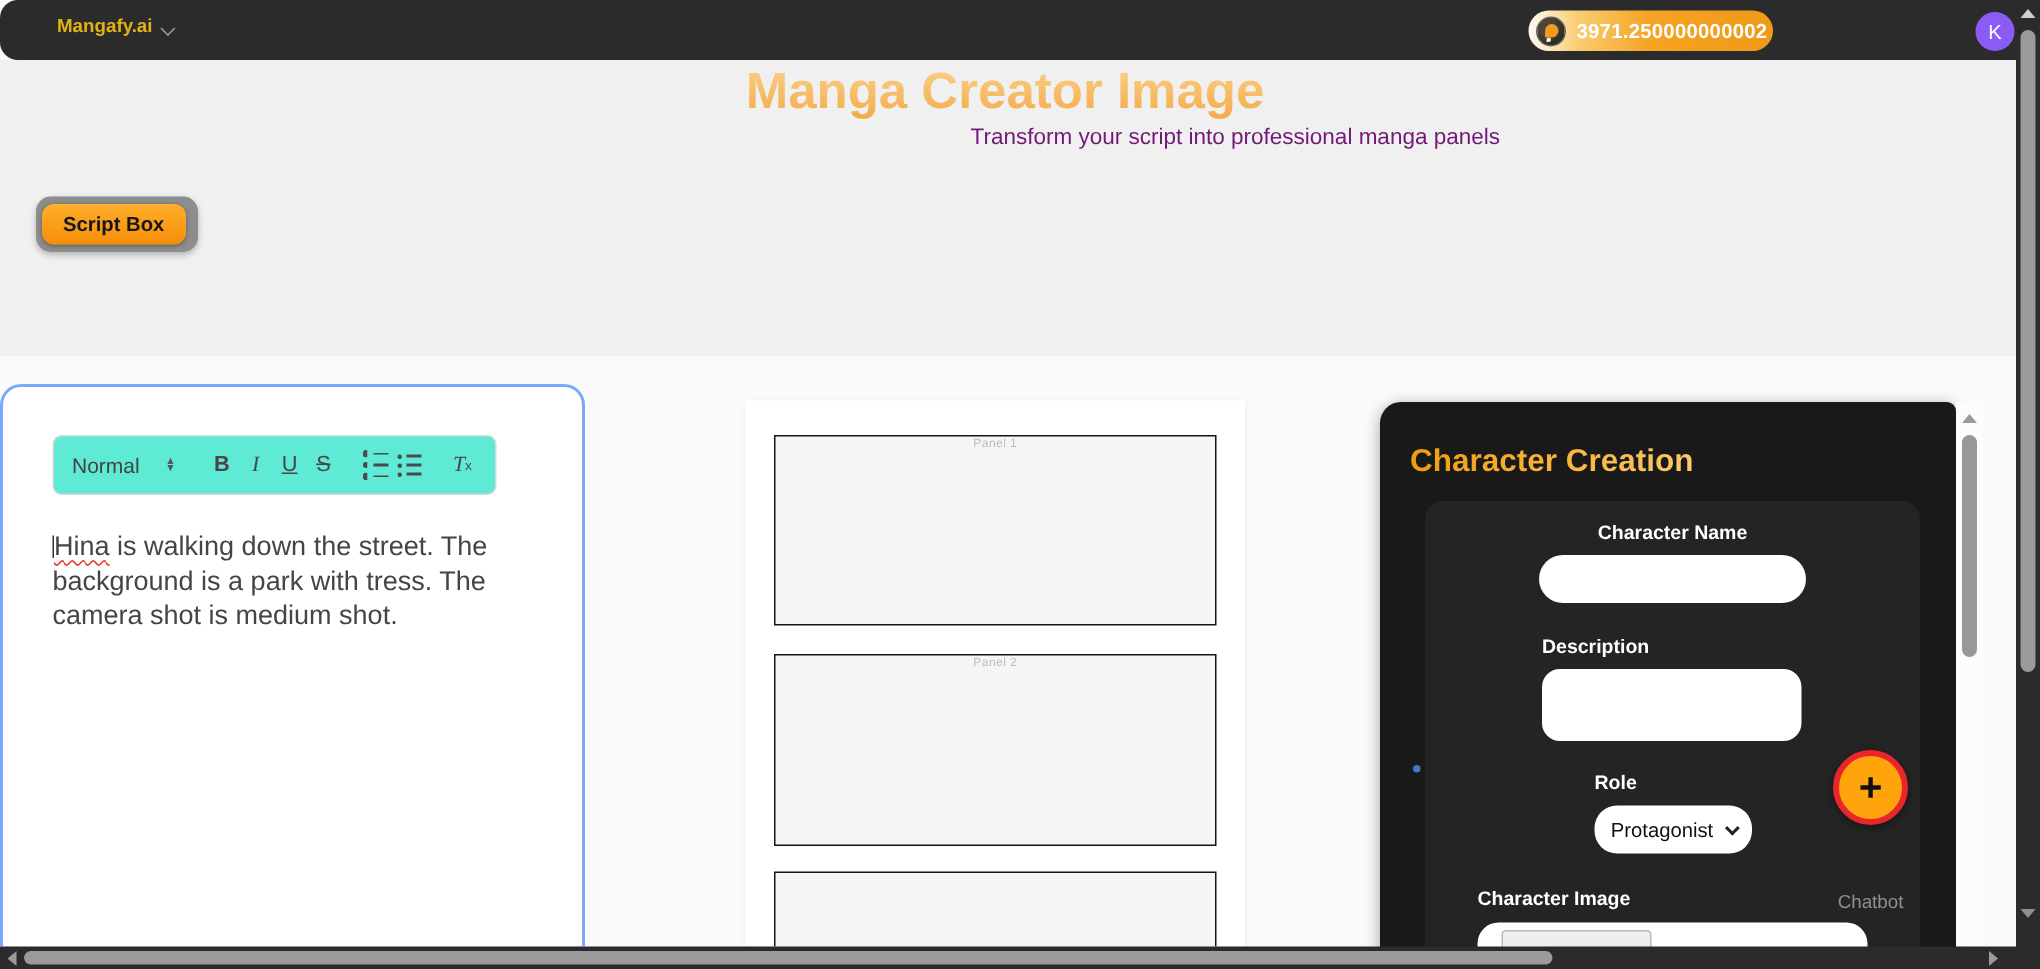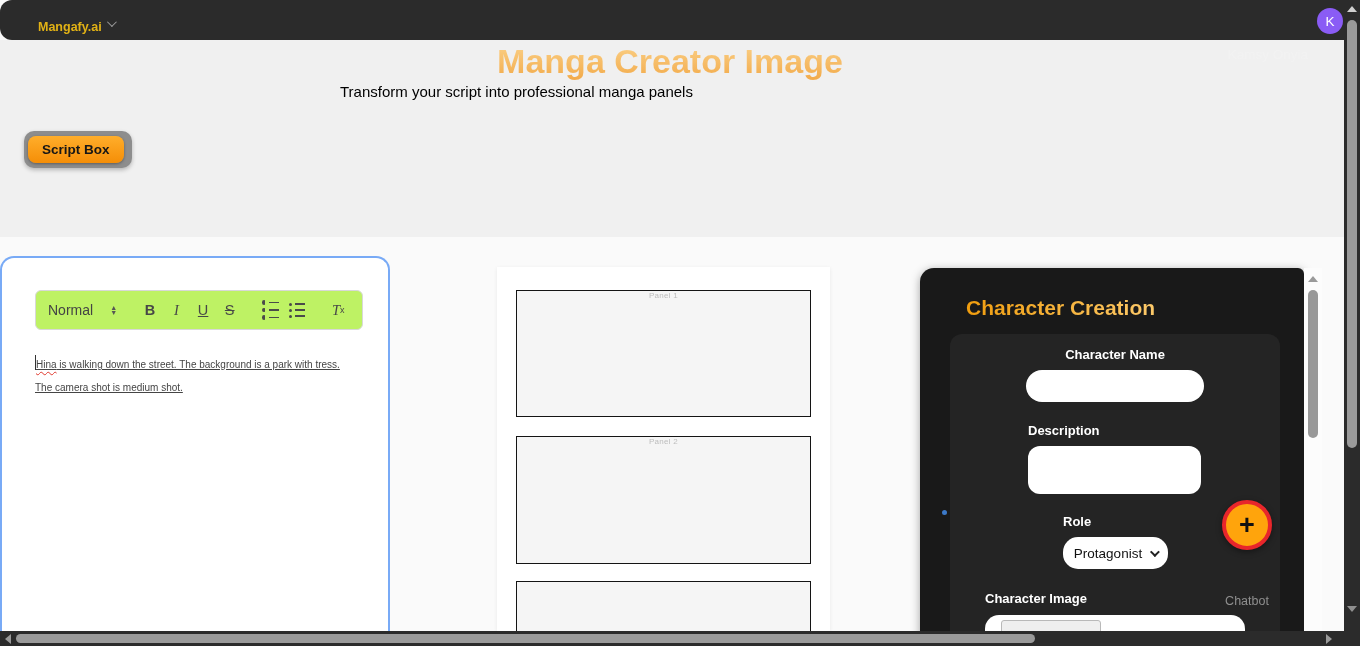--- a/index.html
+++ b/index.html
@@ -2,69 +2,69 @@
 <html><head>
 <meta charset="utf-8">
 <style>
   * { margin:0; padding:0; box-sizing:border-box; }
   html,body { background:#ffffff; }
   body { font-family:"Liberation Sans", sans-serif; }
   #app { position:relative; width:1360px; height:646px; overflow:hidden; background:#fafafa; }
 
   
   .topbar { position:absolute; left:0; top:0; width:1360px; height:40px; background:#2b2b2b; border-radius:12px; display:flex; align-items:center; }
-  .brand { position:absolute; left:38px; top:0; height:24px; display:flex; align-items:flex-start; gap:5px; cursor:pointer;margin-top:20px; }
+  .brand { position:absolute; left:38px; top:0; height:24px; display:flex; align-items:flex-end; gap:5px; cursor:pointer; }
   .brand-text { color:#e2b215; font-size:12.5px; font-weight:bold; }
   .caret { width:7px; height:7px; border-right:1.6px solid #9a9a9a; border-bottom:1.6px solid #9a9a9a; transform:rotate(45deg) translateY(-2px); display:inline-block; }
   .credits-pill { position:absolute; left:1019px; top:7px; width:163px; height:27px; border-radius:999px;
     background:linear-gradient(90deg,#fdfbf3 0%,#f9cd74 20%,#f5a322 50%,#ef9a18 100%);
     display:flex; align-items:center; padding-left:5px; gap:7px; }
   .coin { width:20px; height:20px; border-radius:50%; background:radial-gradient(circle at 35% 35%, #4a453c 0 30%, #2e2c27 70%); border:1px solid #6b6354; position:relative; flex:0 0 auto; }
   .coin::after { content:""; position:absolute; left:5px; top:4px; width:9px; height:9px; border-radius:50% 50% 50% 0; background:#f29b1d; box-shadow:-2px 6px 0 -3px #f5f0e2; }
   .credits-num { color:#ffffff; font-size:13.5px; font-weight:bold; letter-spacing:.2px; }
   .user { position:absolute; right:52px; top:0; height:40px; display:flex; align-items:center; color:#f2f2f2; font-size:13.5px;margin-top:34px; }
   .avatar { position:absolute; right:17px; top:8px; width:26px; height:26px; border-radius:50%; background:#8a5cf5; color:#fff; font-size:13.5px; display:flex; align-items:center; justify-content:center; }
 
   
   .gray-strip { position:absolute; left:0; top:40px; width:1344px; height:197px; background:#f0f0f0; }
   .page-title { position:absolute; left:340px; top:42px; width:660px; text-align:center; font-size:34px; font-weight:bold;
     background:linear-gradient(180deg,#fbd28a,#f2a948); -webkit-background-clip:text; background-clip:text; color:transparent; }
-  .page-subtitle { position:absolute; left:340px; top:83px; width:660px; text-align:left; font-size:15px; color:#000000; }
+  .page-subtitle { position:absolute; left:340px; top:83px; width:660px; text-align:right; font-size:15px; color:#701a75; }
 
   
   .tabs { position:absolute; left:24px; top:131px; height:37px; background:#8d8d8d; border-radius:10px; display:flex; align-items:center; padding:4px 8px 4px 4px; box-shadow:0 2px 4px rgba(0,0,0,.25); }
   .tab { font-size:13.5px; font-weight:bold; padding:6px 14px; border-radius:8px; cursor:pointer; white-space:nowrap; }
   .tab.active { background:linear-gradient(180deg,#ffae2b,#f58e07); color:#161616; box-shadow:0 1px 3px rgba(0,0,0,.35); }
   .tab.inactive { color:#ececec; }
 
   
   .editor { position:absolute; left:0; top:256px; width:390px; height:375px; background:#fff; border:2px solid #78aaf6; border-radius:14px 14px 0 0; border-bottom:none; }
-  .toolbar { position:absolute; left:33px; top:32px; width:328px; height:40px; border:1px solid #d8d8d8; border-radius:6px; display:flex; align-items:center; padding:0 12px; gap:3px; color:#4a4a4a; background:#bef264; }
+  .toolbar { position:absolute; left:33px; top:32px; width:296px; height:40px; border:1px solid #d8d8d8; border-radius:6px; display:flex; align-items:center; padding:0 12px; gap:3px; color:#4a4a4a; background:#5eead4; }
   .tb-format { font-size:14px; color:#444; margin-right:14px; cursor:pointer; }
   .tb-updown { display:flex; flex-direction:column; line-height:5px; font-size:7px; color:#555; margin-right:18px; cursor:pointer; }
   .tb-btn { width:25px; height:26px; display:flex; align-items:center; justify-content:center; font-size:14.5px; cursor:pointer; border-radius:4px; color:#474747; }
   .tb-btn b { font-weight:bold; }
   .tb-sep { width:12px; }
   .list-icon { display:flex; flex-direction:column; gap:3px; }
   .list-icon .row { display:flex; align-items:center; gap:3px; }
   .list-icon .mark { width:3px; height:3px; background:#4a4a4a; border-radius:50%; }
   .list-icon .mark.num { width:4px; height:4.5px; background:none; border-left:3px solid #4a4a4a; }
   .list-icon .line { width:10px; height:1.6px; background:#4a4a4a; }
-  .editor-content { position:absolute; left:33px; top:95px; width:310px; font-size:10px; line-height:23px; color:#454545;text-decoration:underline; }
+  .editor-content { position:absolute; left:33px; top:95px; width:310px; font-size:18px; line-height:23px; color:#454545; }
   .caret-bar { display:inline-block; width:1px; height:15px; background:#333; vertical-align:-2px; }
   .misspell { text-decoration:underline; text-decoration-style:wavy; text-decoration-color:#e03a2f; text-decoration-thickness:1px; text-underline-offset:3px; }
 
   
   .preview-card { position:absolute; left:497px; top:267px; width:333px; height:364px; background:#fff; box-shadow:0 1px 4px rgba(0,0,0,.07); overflow:hidden; }
   .panel-box { position:absolute; left:19px; width:295px; border:1.5px solid #141414; background:#f5f5f5; display:flex; align-items:flex-start; justify-content:center; }
   .panel-label { font-size:8px; color:#bdbdbd; letter-spacing:.3px; }
 
   
   .char-panel { position:absolute; left:920px; top:268px; width:384px; height:378px; background:#191919; border-radius:14px 6px 0 0; box-shadow:0 2px 10px rgba(0,0,0,.35); }
-  .char-heading { position:absolute; left:46px; top:28px; font-size:21px; font-weight:bold;
+  .char-heading { position:absolute; left:20px; top:28px; font-size:21px; font-weight:bold;
     background:linear-gradient(90deg,#f09d0e,#fcc96a); -webkit-background-clip:text; background-clip:text; color:transparent; }
   .char-card { position:absolute; left:30px; top:66px; width:330px; height:320px; background:#242424; border-radius:12px; }
   .fld-label { position:absolute; color:#ffffff; font-size:13px; font-weight:bold; }
   .fld-input { position:absolute; background:#fff; border:none; border-radius:16px; height:32px; padding:0 12px; font-size:13px; outline:none; }
   .fld-textarea { position:absolute; background:#fff; border:none; border-radius:12px; padding:6px 10px; font-size:13px; resize:none; outline:none; }
   .role-select { position:absolute; background:#fff; border-radius:15px; height:32px; display:flex; align-items:center; justify-content:center; gap:8px; font-size:13.5px; color:#111; cursor:pointer; }
   .role-chevron { width:7px; height:7px; border-right:2px solid #222; border-bottom:2px solid #222; transform:rotate(45deg) translateY(-2px); }
   .file-input { position:absolute; background:#fff; border-radius:14px; }
   .file-btn { position:absolute; left:16px; top:5px; width:100px; height:22px; background:#efefef; border:1px solid #b9b9b9; border-radius:3px; cursor:pointer; }
   .blue-dot { position:absolute; left:942px; top:510px; width:5px; height:5px; border-radius:50%; background:#3c79c8; }
@@ -91,20 +91,24 @@
 
 <div id="app">
 
   <div class="gray-strip"></div>
 
   <div class="topbar">
     <div class="brand">
       <span class="brand-text">Mangafy.ai</span>
       <span class="caret"></span>
     </div>
+    <div class="credits-pill">
+      <span class="coin"></span>
+      <span class="credits-num">3971.250000000002</span>
+    </div>
     <div class="user">Kamsy Onyia</div>
     <div class="avatar">K</div>
   </div>
 
   <div class="page-title">Manga Creator Image</div>
   <div class="page-subtitle">Transform your script into professional manga panels</div>
 
   <div class="tabs">
     <div class="tab active">Script Box</div>
   </div>

